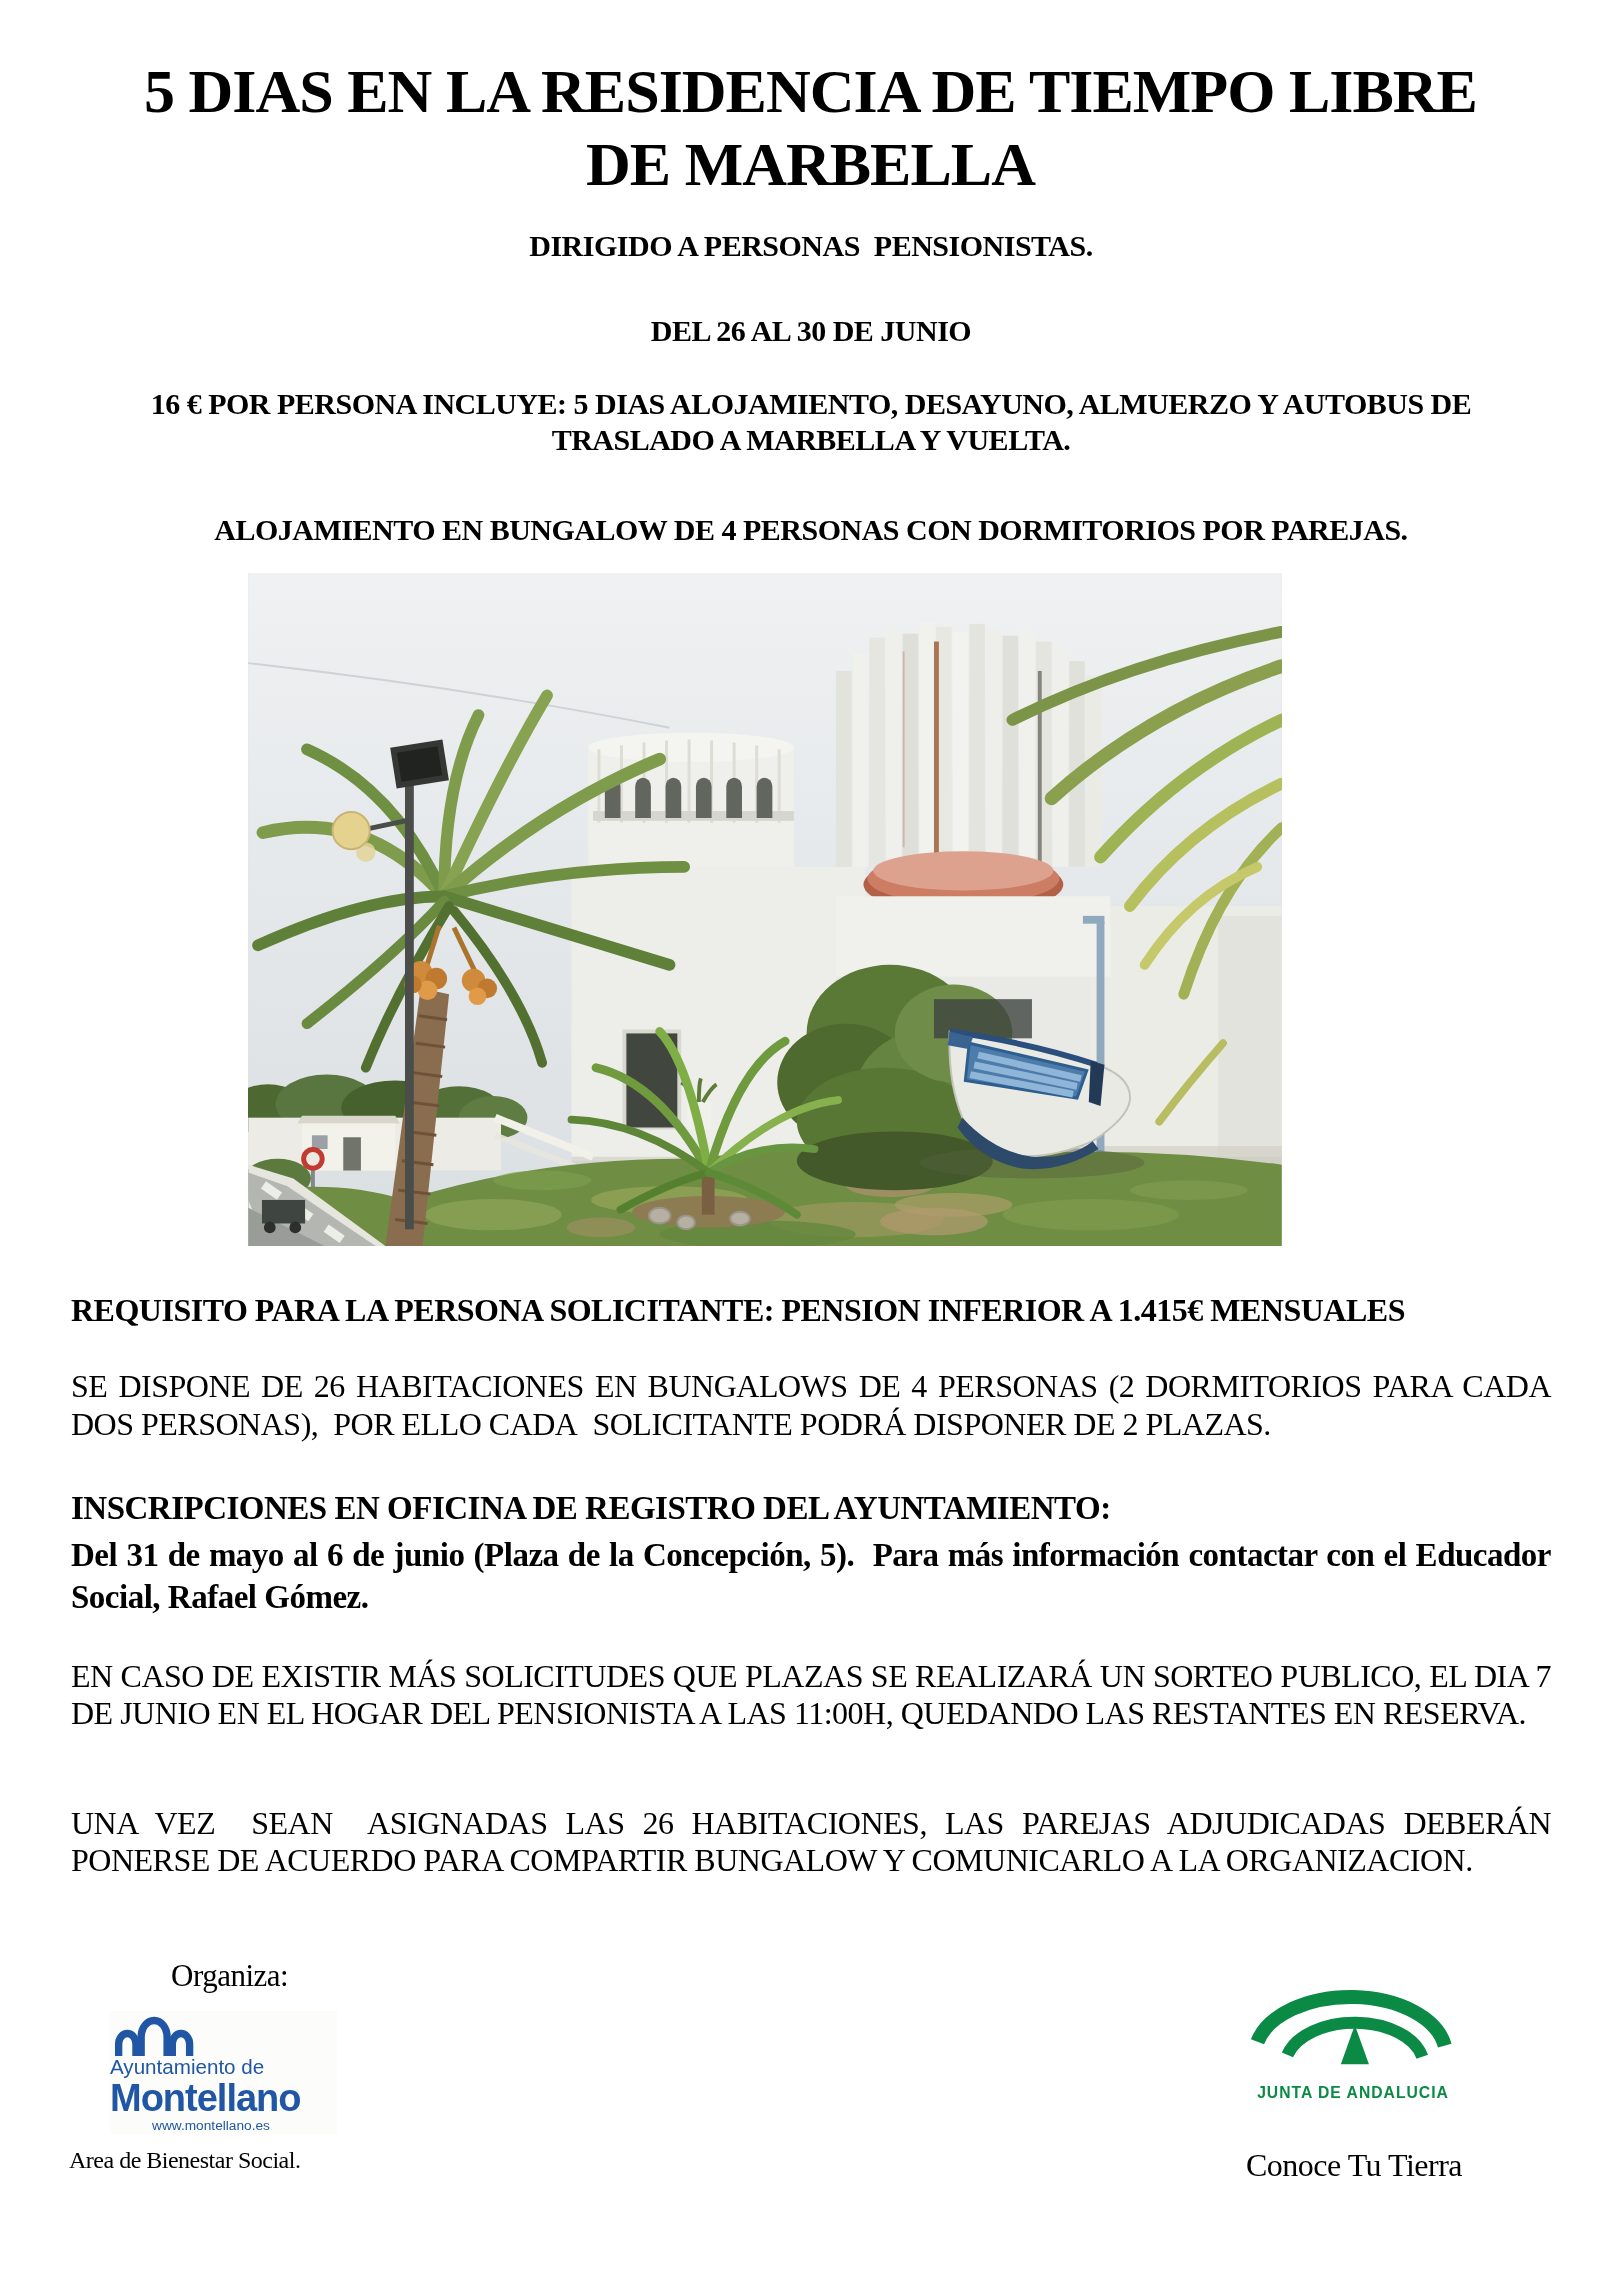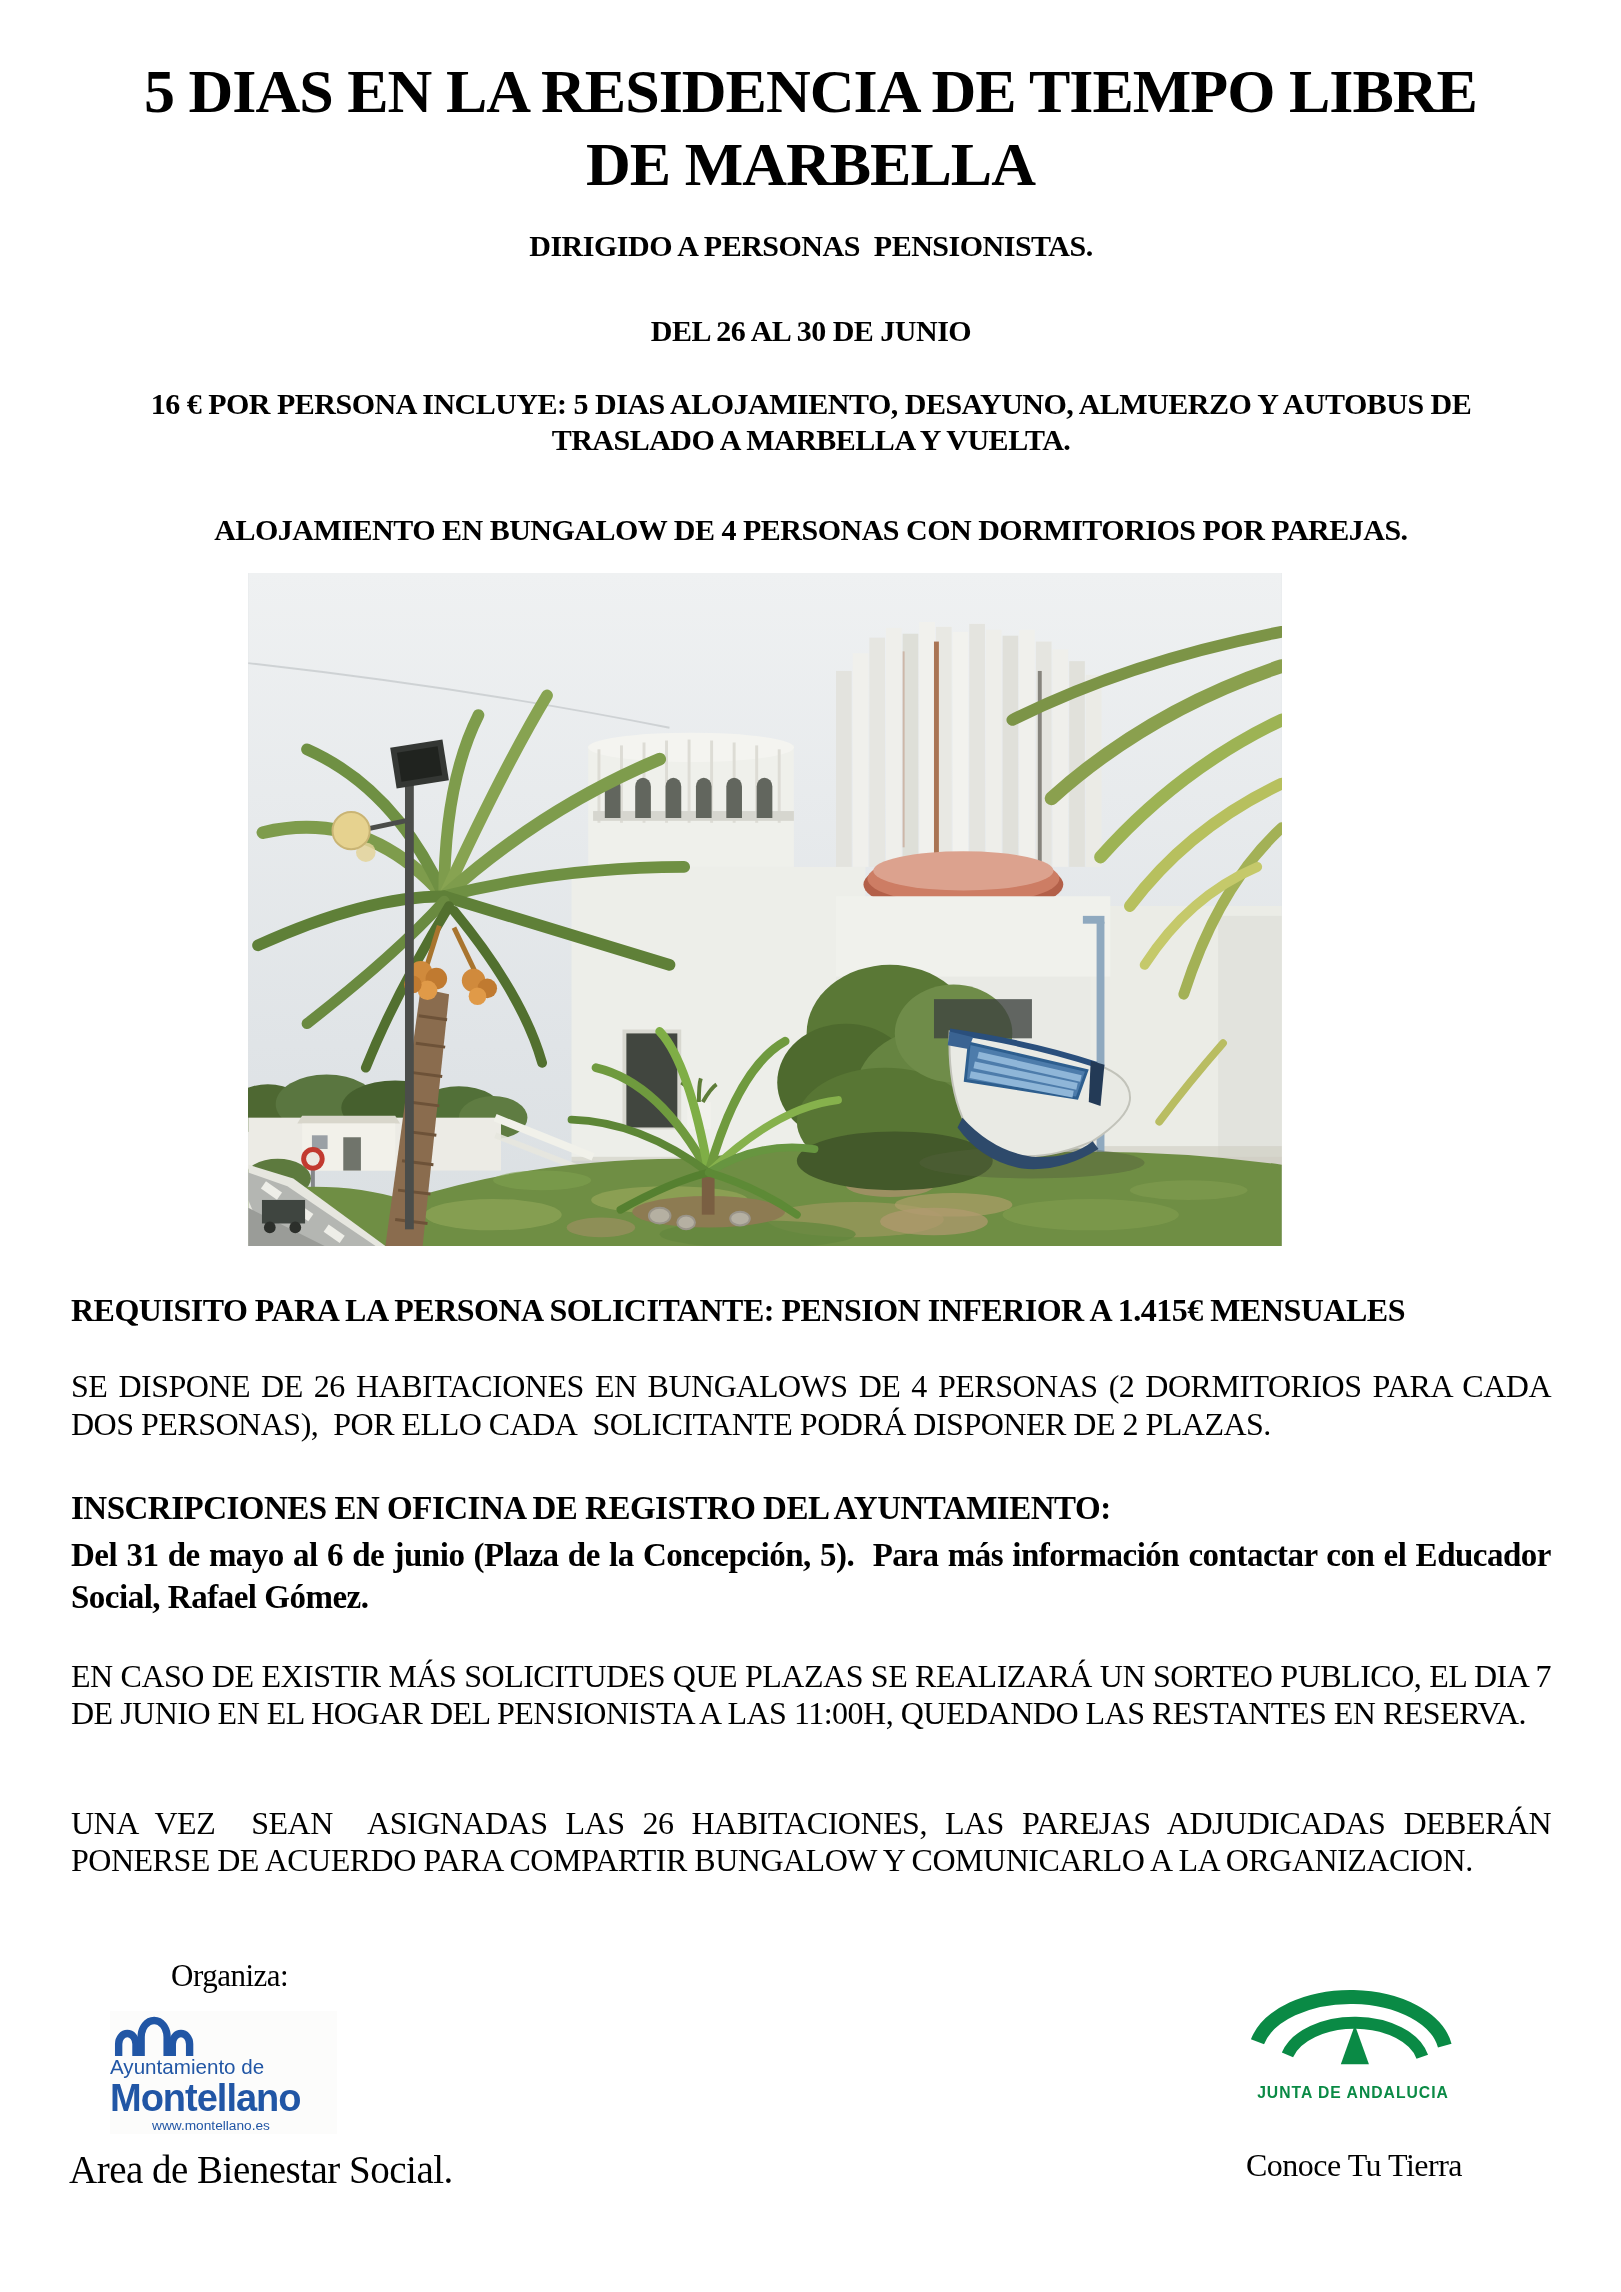--- a/index.html
+++ b/index.html
@@ -35,21 +35,21 @@
     text-align:justify;
   }
   .bold { font-weight:bold; }
   #req       { top:1292px; text-align:left; }
   #rooms     { top:1367px; line-height:38px; }
   #insc-head { top:1490px; font-size:33px; text-align:left; }
   #insc-body { top:1534px; font-size:33px; line-height:42px; }
   #lottery   { top:1658px; }
   #assign    { top:1805px; }
   #organiza  { left:171px; top:1958px; font-size:31px; letter-spacing:-0.5px;text-align:right; }
-  #footer-left  { left:69px;  top:2147px; font-size:39px; letter-spacing:-0.5px; }
+  #footer-left  { left:69px;  top:2147px; font-size:24px; letter-spacing:-0.5px; }
   #footer-right { left:1246px; top:2147px; font-size:32px; letter-spacing:-0.5px; }
 
   #photo {
     left:248px; top:573px; width:1034px; height:673px;
     background:#dfe3e6; overflow:hidden;
   }
   #photo svg { display:block; }
 
   
   #logo-montellano {

